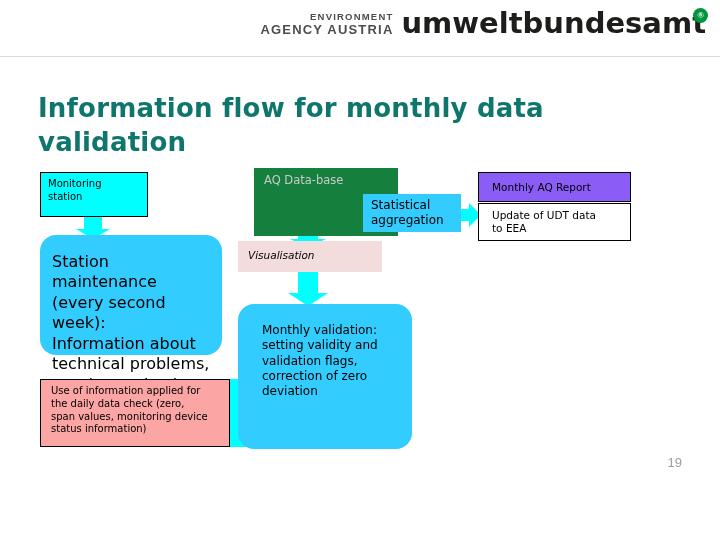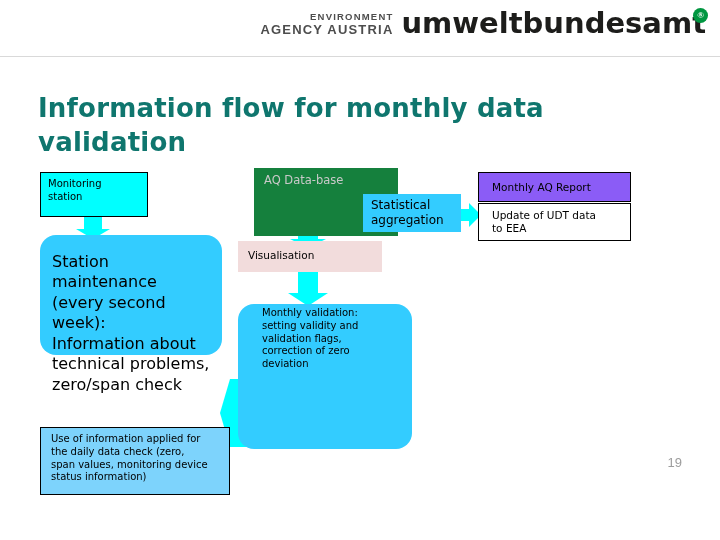--- a/index.html
+++ b/index.html
@@ -120,36 +120,36 @@
   #station-maintenance .txt{
     font-size:16px;color:#000000;padding:17px 6px 0 12px;
   }
 
   
   #visualisation{
     left:238px;top:241px;width:144px;height:31px;
     background:#f2dcdc;
   }
   #visualisation .txt{
-    font-size:10.5px;color:#000000;padding:8px 0 0 10px;
+    font-size:10.5px;color:#000000;padding:8px 0 0 10px;font-style:italic;
   }
 
   
   #monthly-validation{
     left:238px;top:304px;width:174px;height:145px;
     background:#33ccff;border-radius:16px;
   }
   #monthly-validation .txt{
-    font-size:10px;color:#000000;padding:3px 8px 0 24px;
+    font-size:12px;color:#000000;padding:19px 8px 0 24px;
   }
 
   
   #use-of-info{
     left:40px;top:379px;width:190px;height:68px;
-    background:#7dd3fc;border:1px solid #000000;margin-top:48px;
+    background:#fca5a5;border:1px solid #000000;
   }
   #use-of-info .txt{
     font-size:10px;color:#000000;padding:5px 4px 0 10px;
   }
 
   
   .arrow-left-wide{
     position:absolute;left:230px;top:379px;width:18px;height:68px;
     background:#00ffff;
   }

